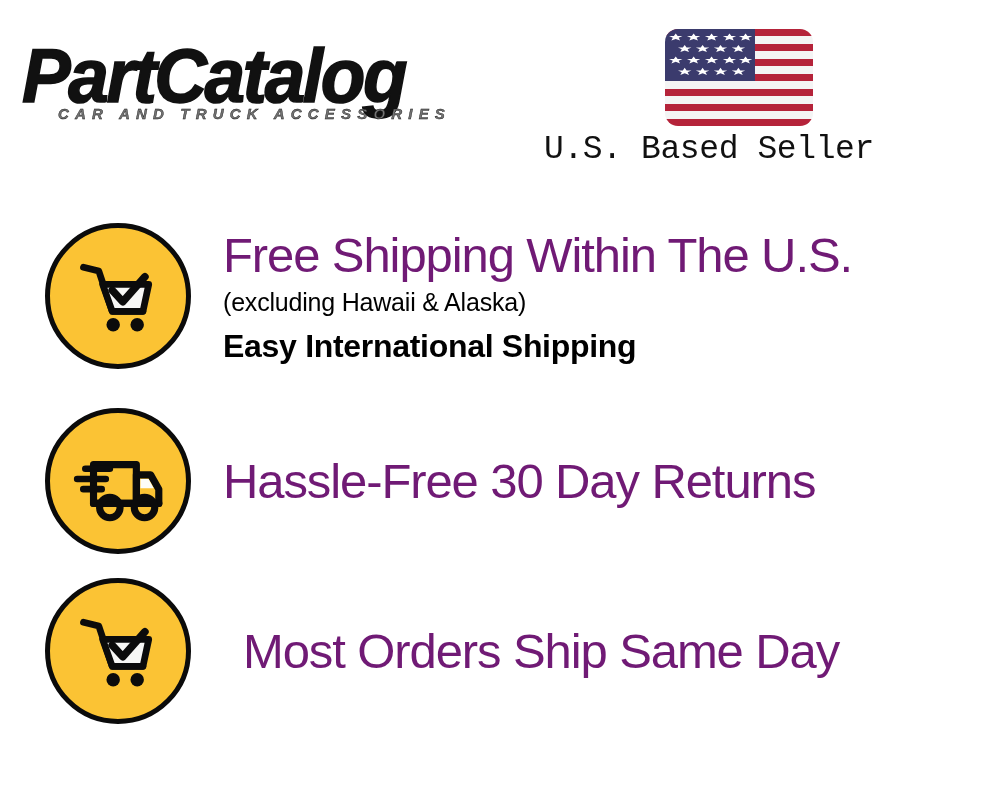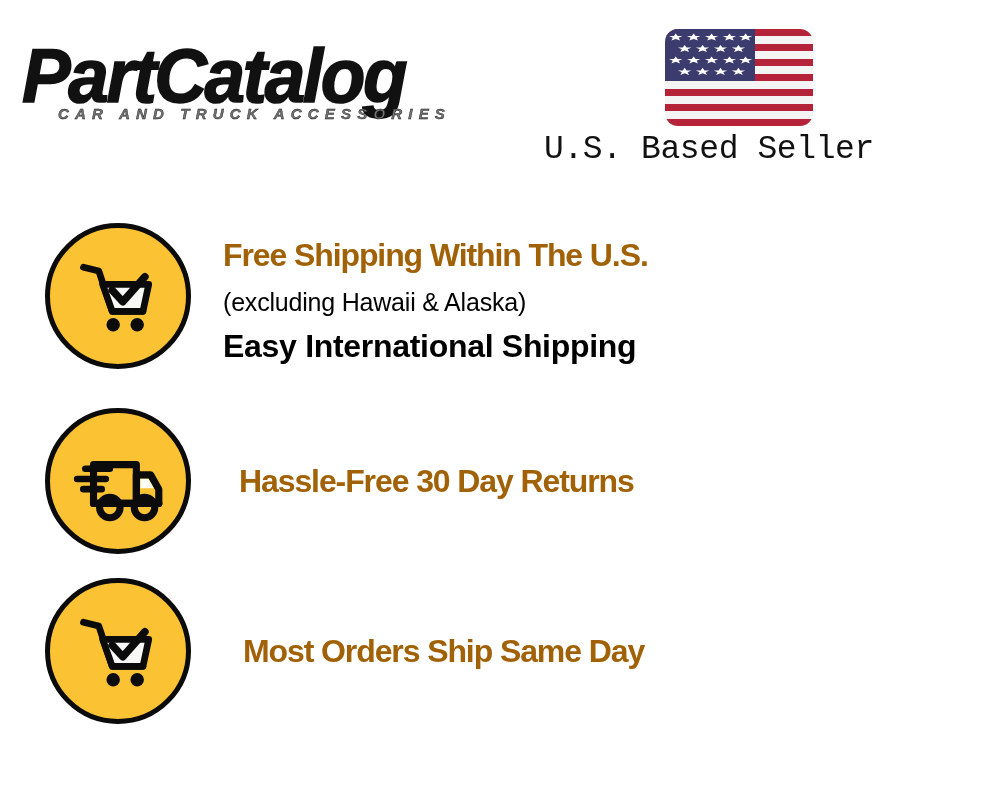--- a/index.html
+++ b/index.html
@@ -136,21 +136,21 @@
   }
 
   .feature-row {
     position: relative;
     display: flex;
     align-items: center;
     width: 100%;
   }
 
   .row-shipping { height: 200px; }
-  .row-returns  { height: 170px; gap: 16px; }
+  .row-returns  { height: 170px; }
   .row-sameday  { height: 170px; gap: 20px; }
 
   .icon-badge {
     position: relative;
     flex: 0 0 auto;
     margin-left: 45px;
     width: 146px;
     height: 146px;
     border-radius: 50%;
     background: #fbc334;
@@ -172,25 +172,25 @@
   }
 
   .feature-text {
     flex: 1 1 auto;
     padding-left: 32px;
     padding-right: 20px;
   }
 
   .feature-heading {
     font-family: "Liberation Sans", sans-serif;
-    font-weight: 700;
-    font-size: 32px;
+    font-weight: 400;
+    font-size: 49px;
     line-height: 54px;
     letter-spacing: -1.1px;
-    color: #a16207;
+    color: #701a75;
     white-space: nowrap;
   }
 
   .feature-sub {
     font-family: "Liberation Sans", sans-serif;
     font-weight: 400;
     font-size: 25px;
     line-height: 36px;
     letter-spacing: -0.2px;
     color: #000000;

